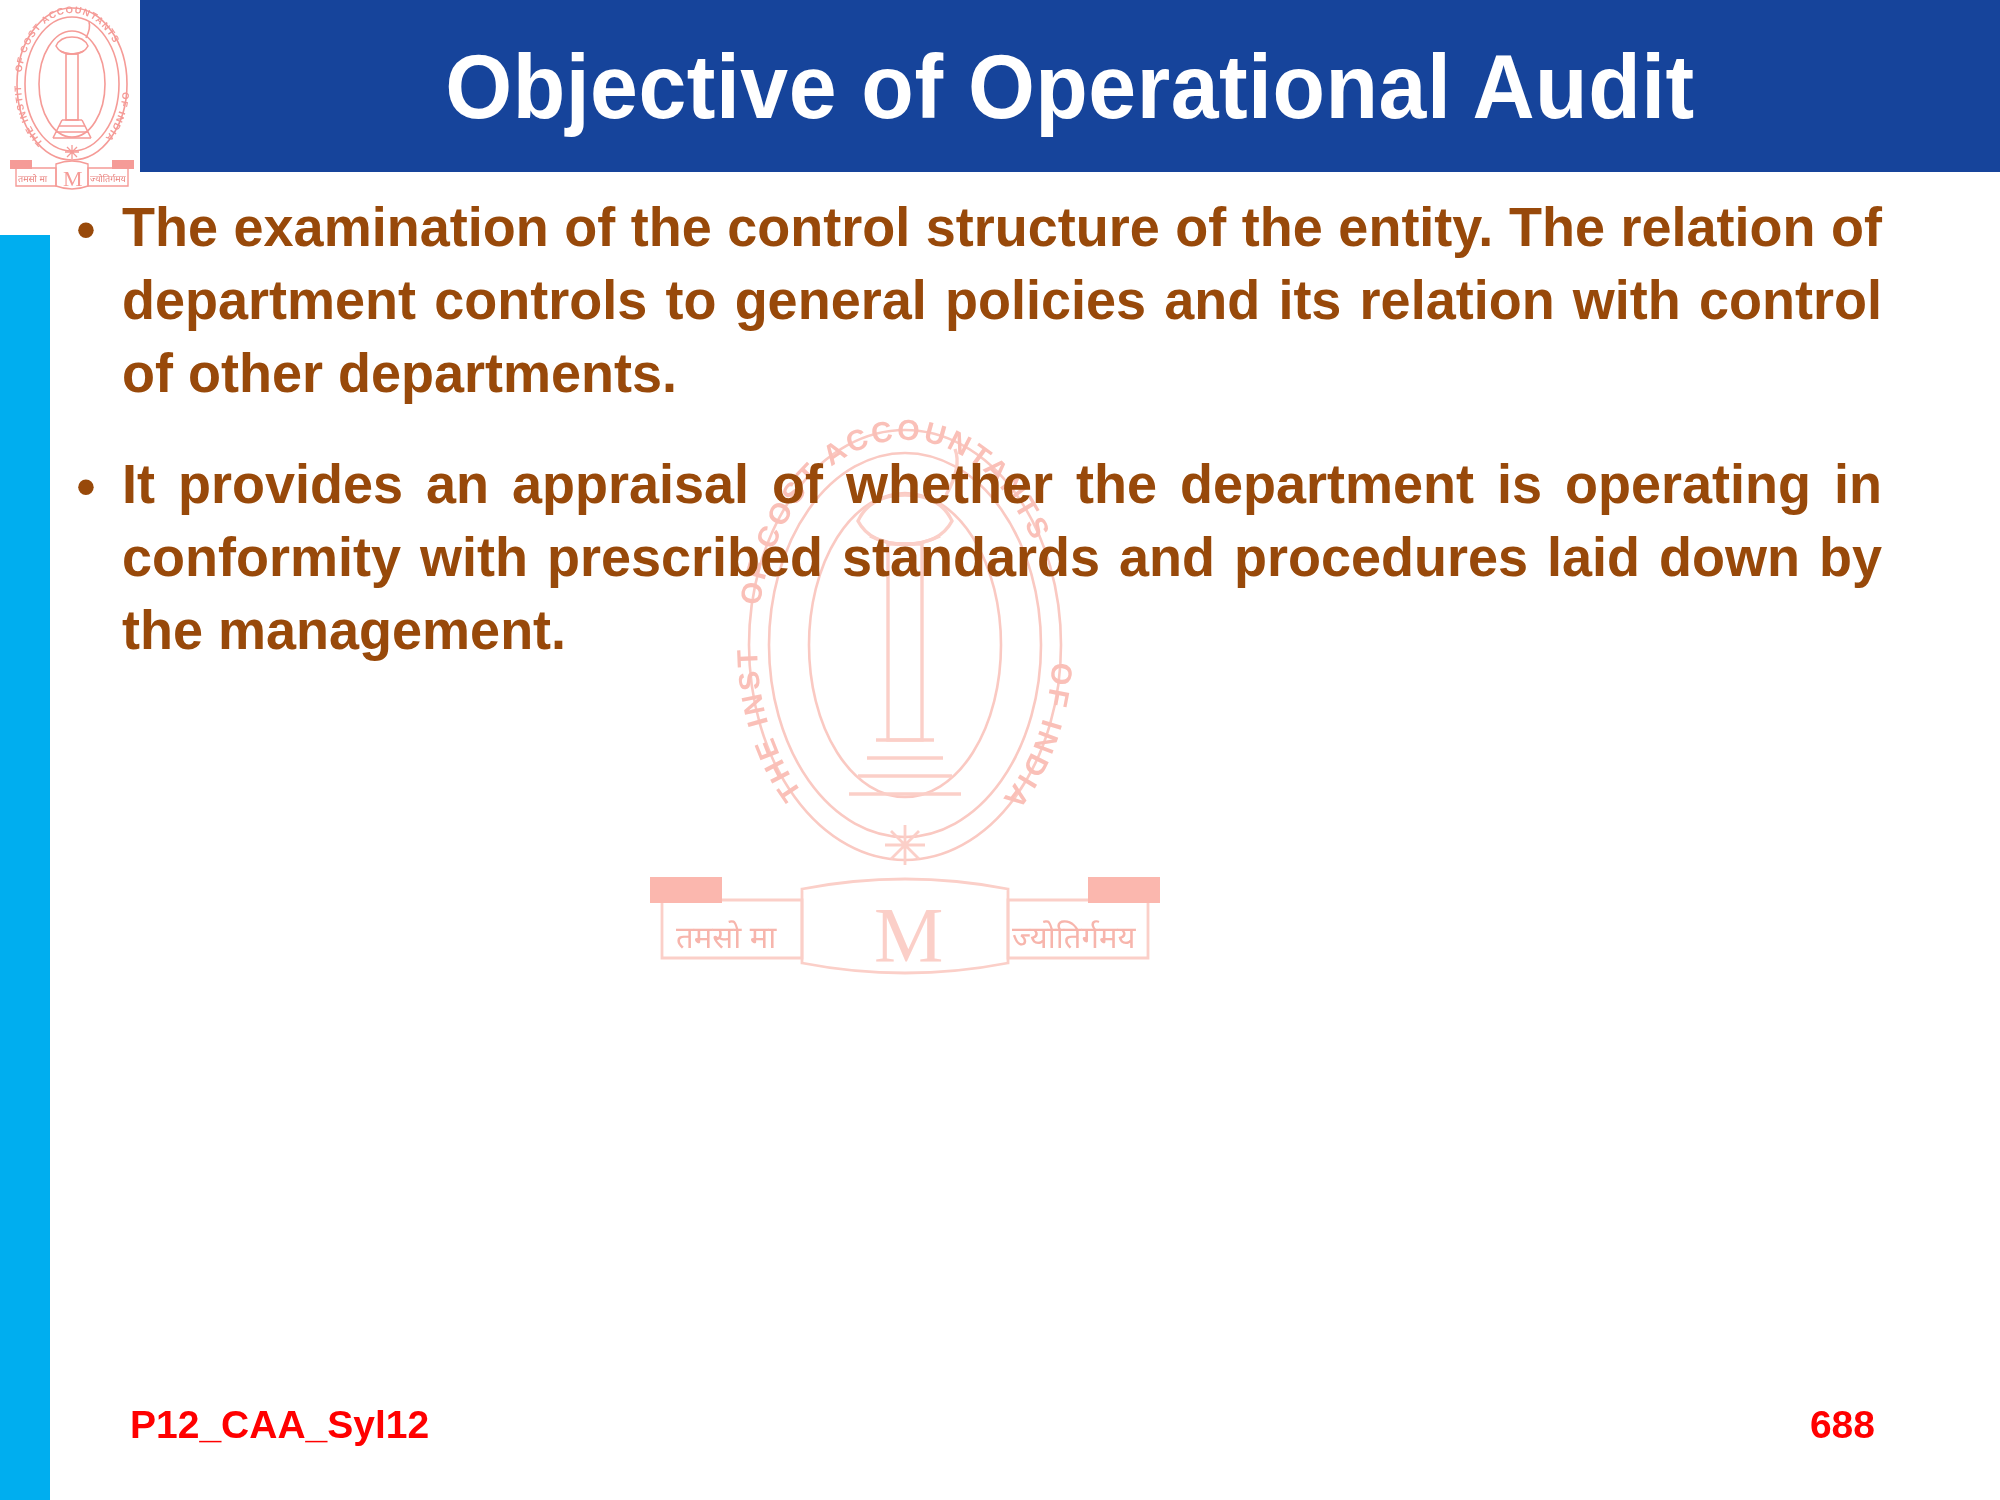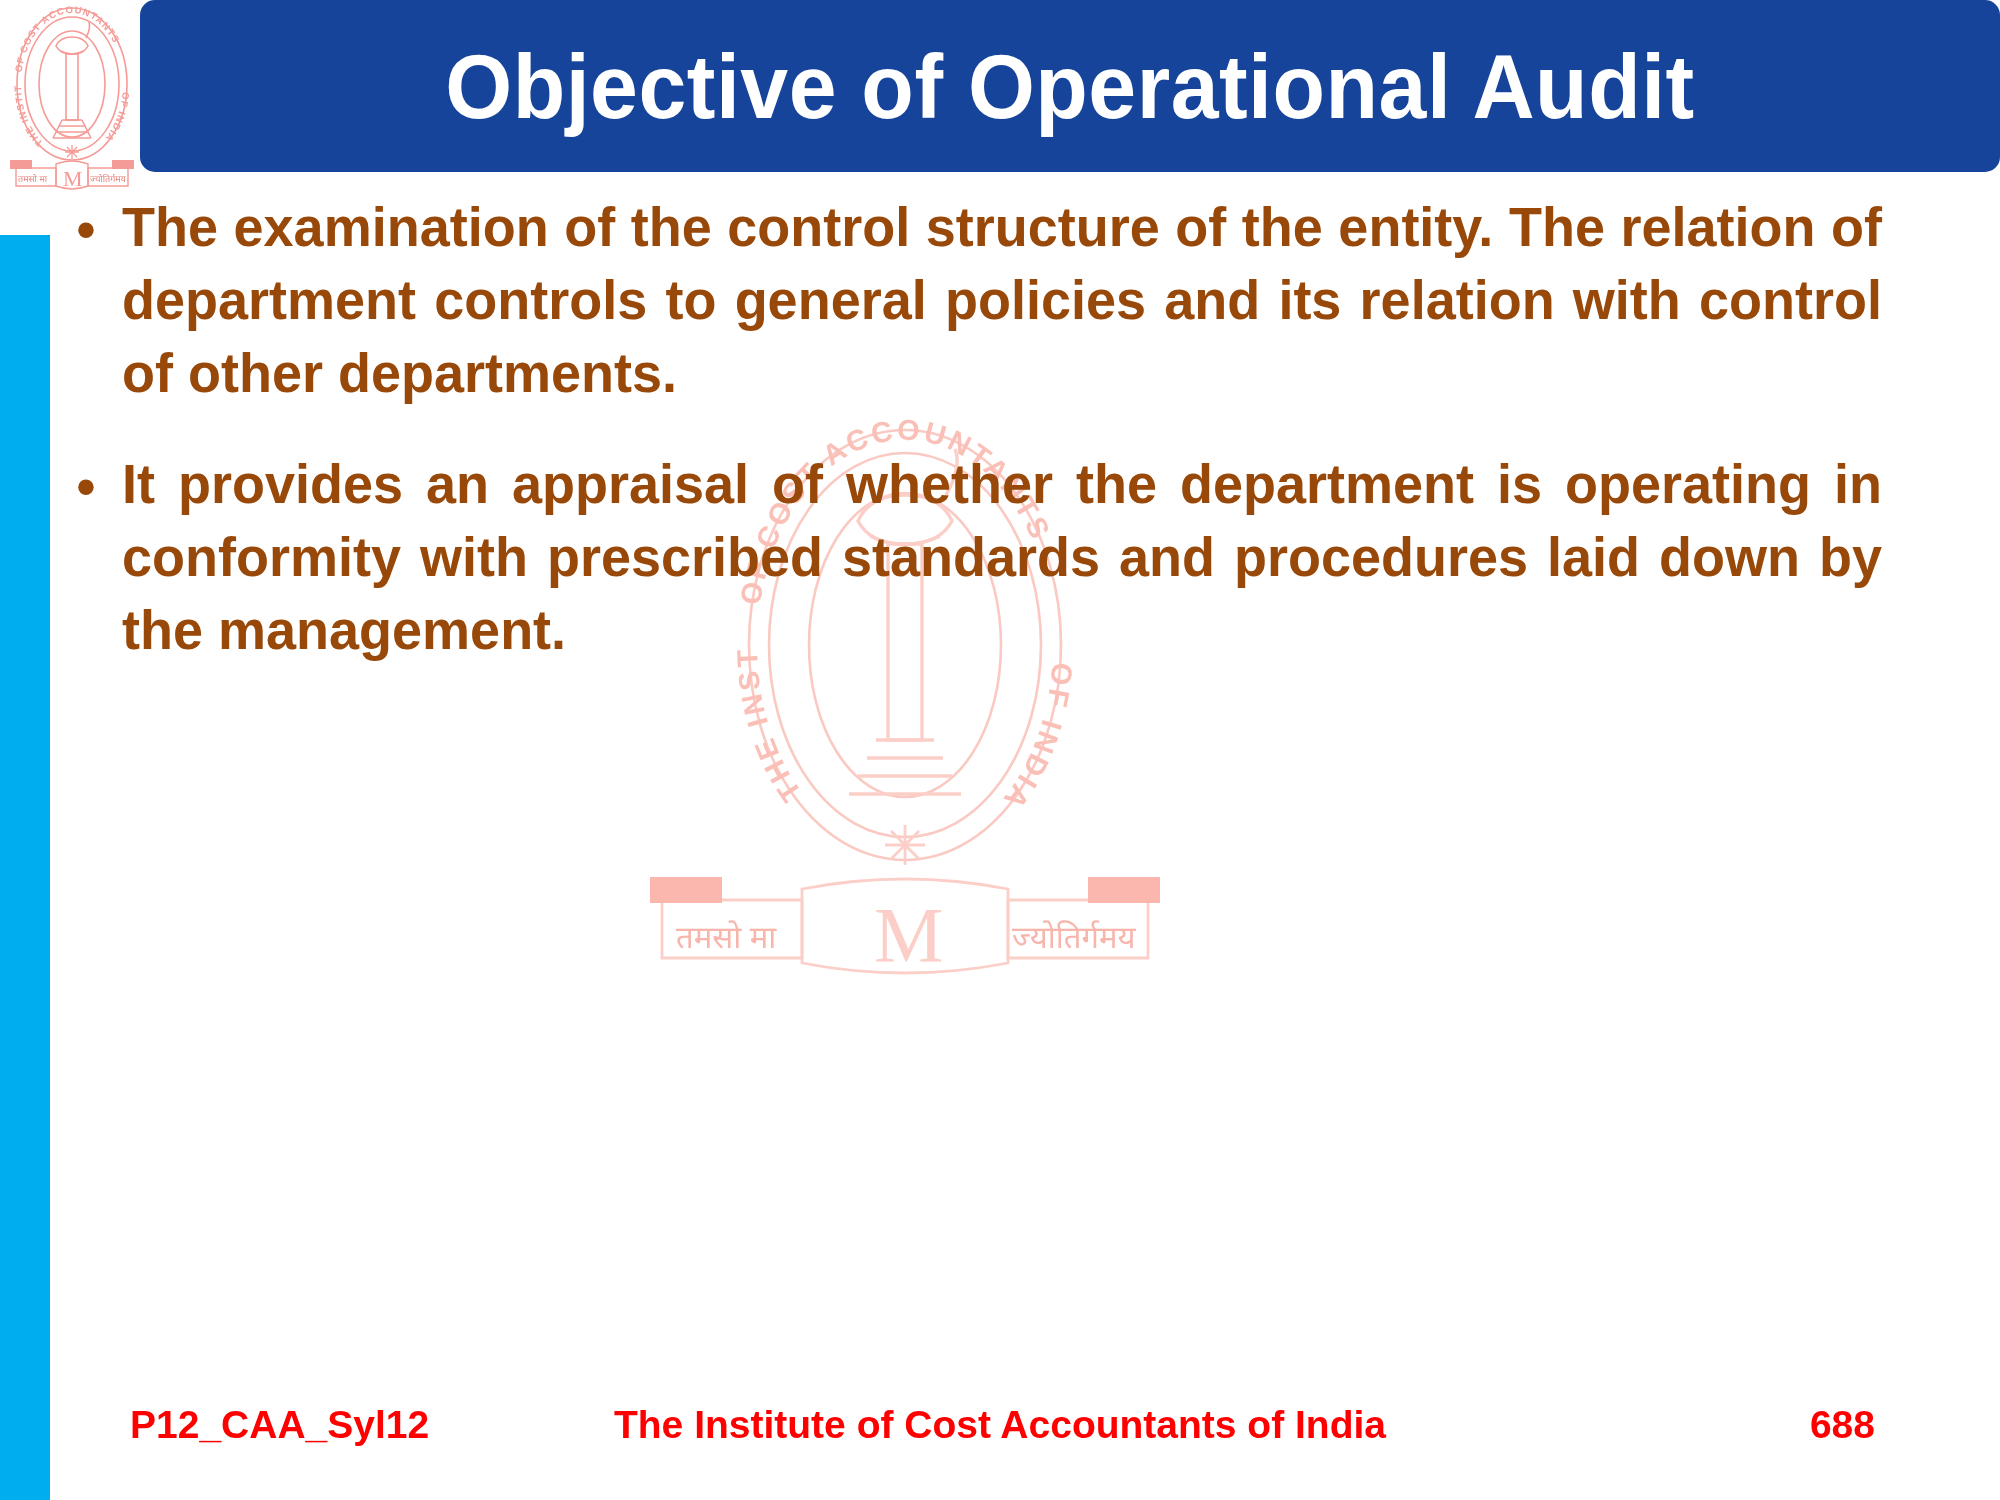--- a/index.html
+++ b/index.html
@@ -21,21 +21,20 @@
   #title-banner {
     position: absolute;
     left: 140px;
     top: 0;
     width: 1860px;
     height: 172px;
     background: #16449B;
     display: flex;
     align-items: center;
     justify-content: center;
-    border-radius: 15px;
   }
   #title-text {
     color: #ffffff;
     font-size: 86px;
     font-weight: bold;
     letter-spacing: 0.5px;
     line-height: 1;
     white-space: nowrap;
     transform: scaleY(1.06);
   }
@@ -247,17 +246,16 @@
 
     <div class="bullet-row">
       <div class="bullet-marker">•</div>
       <div class="bullet-text">It provides an appraisal of whether the department is operating in conformity with prescribed standards and procedures laid down by the management.</div>
     </div>
 
   </div>
 
   <div id="footer">
     <div id="footer-left">P12_CAA_Syl12</div>
-    <div id="footer-center">The Institute of Cost Accountants of India</div>
     <div id="footer-right">688</div>
   </div>
 
 </div>
 
 </body></html>

